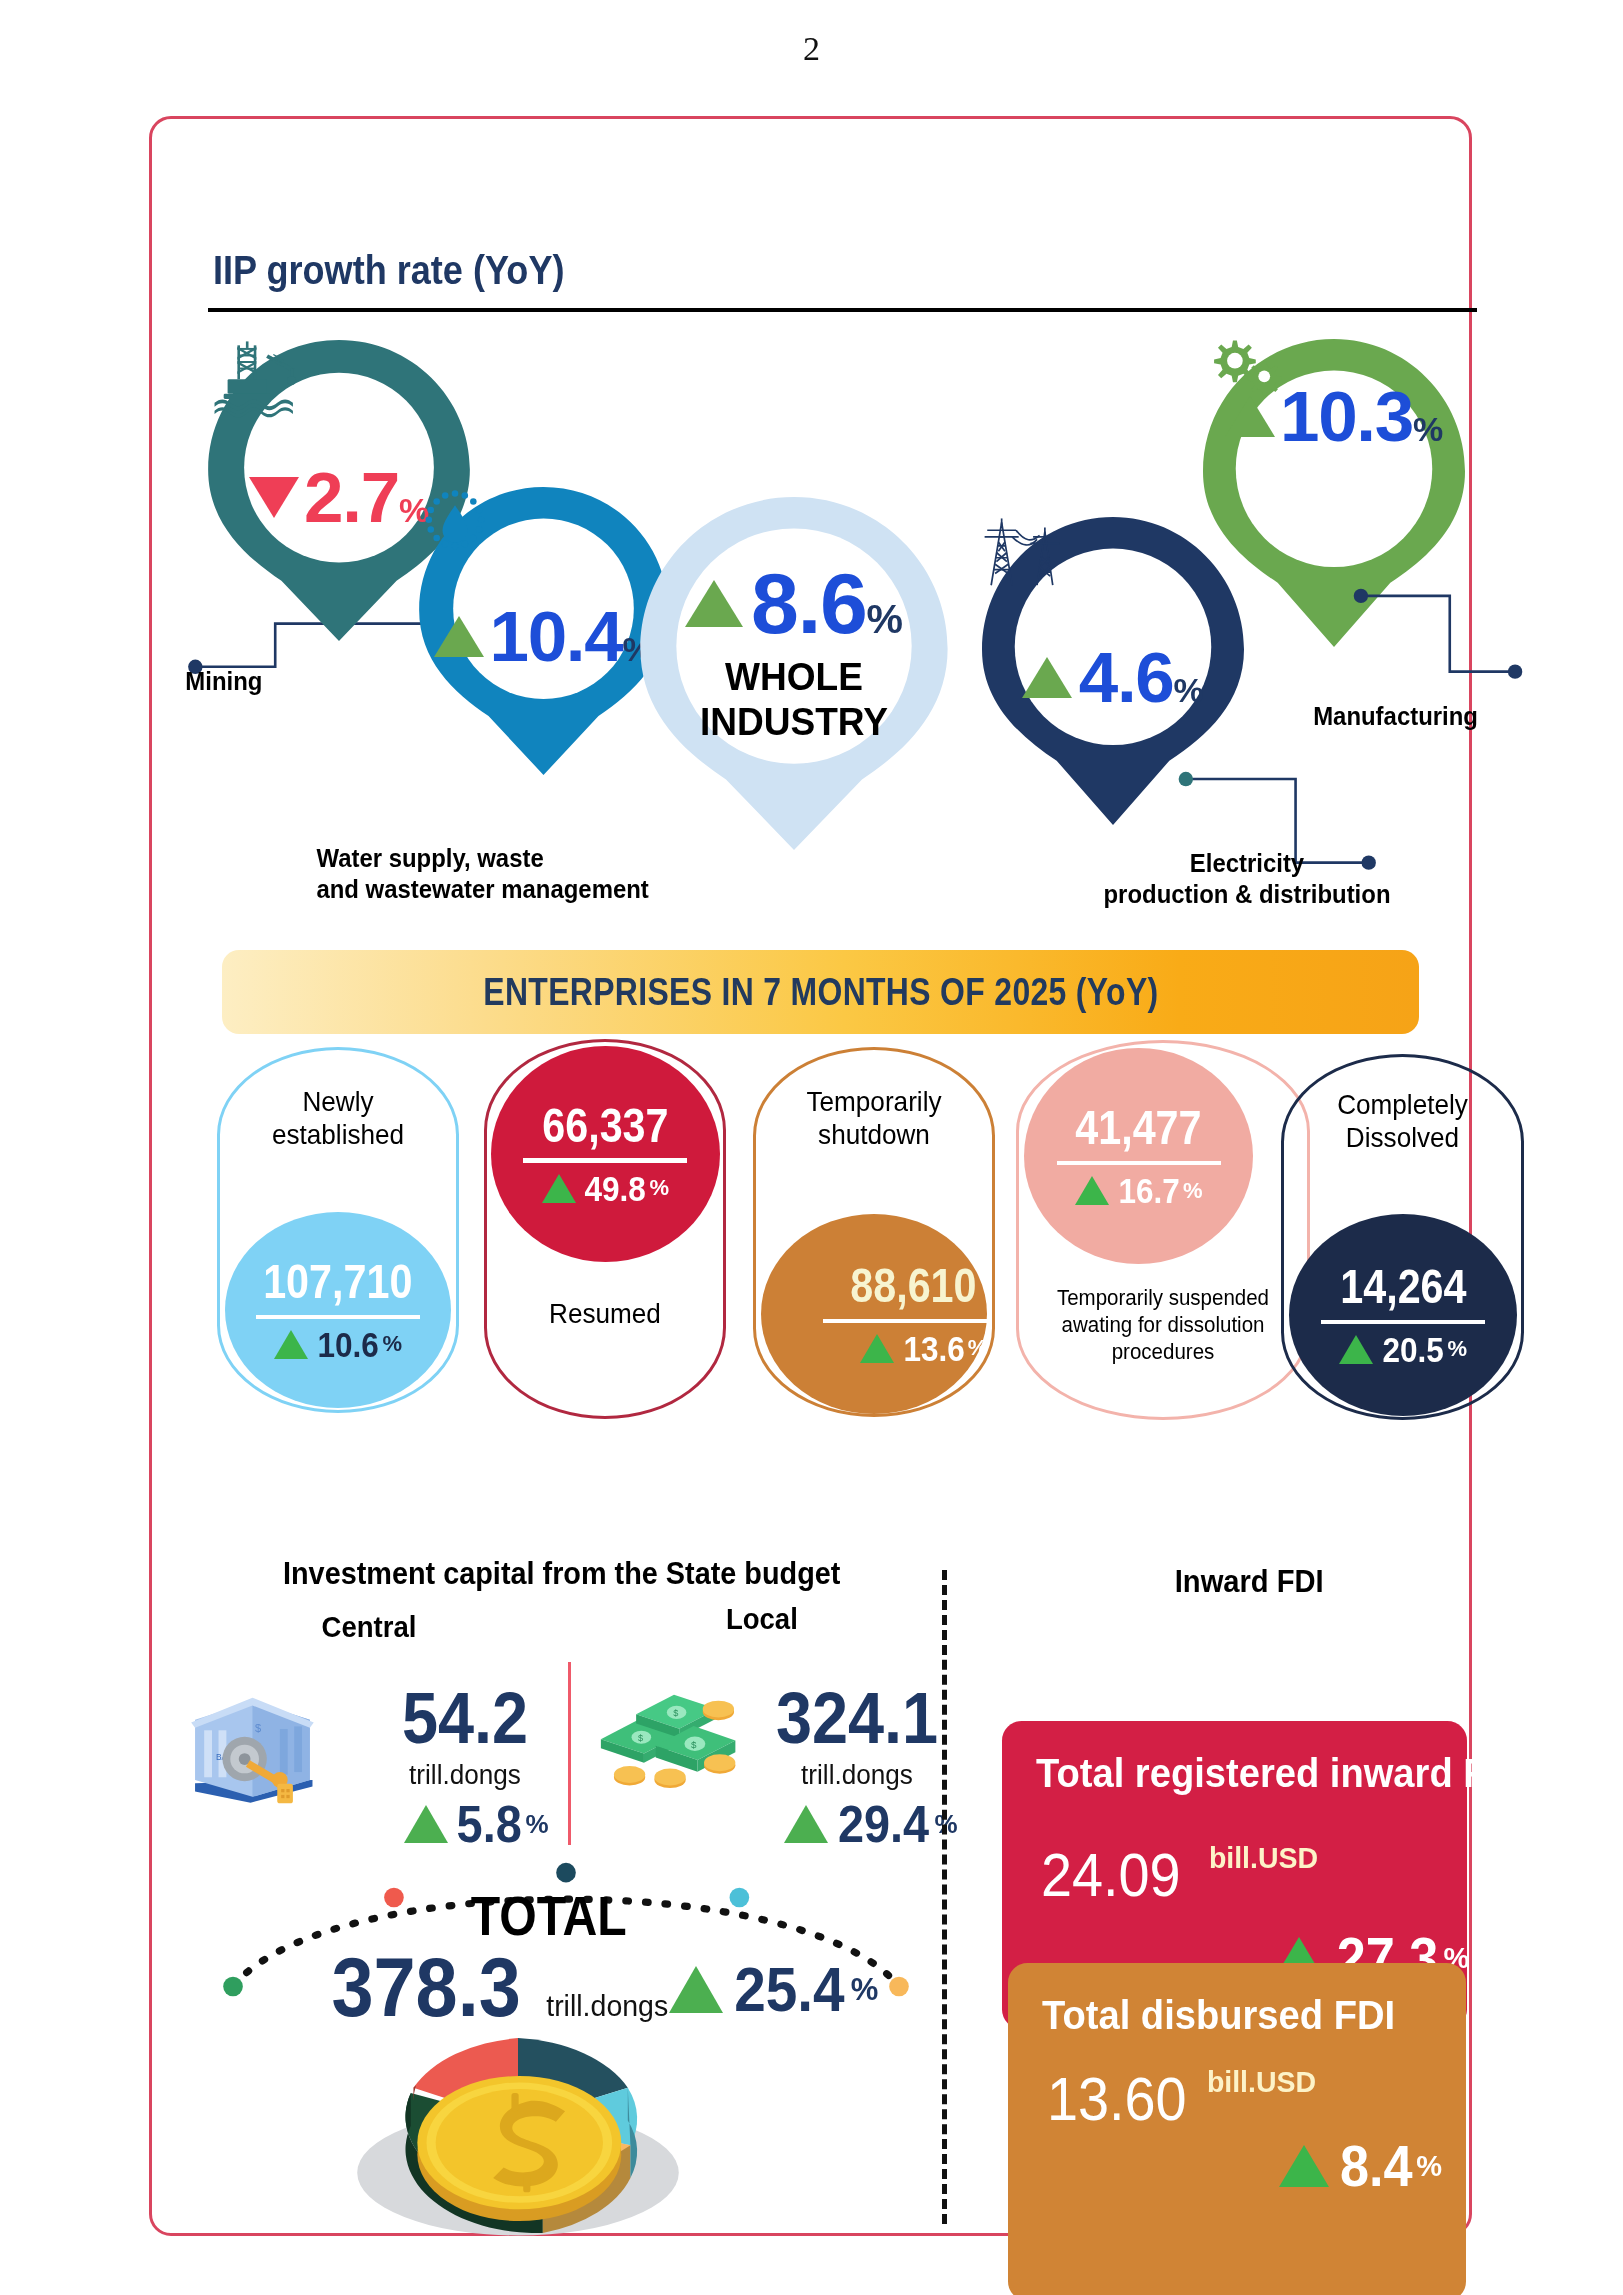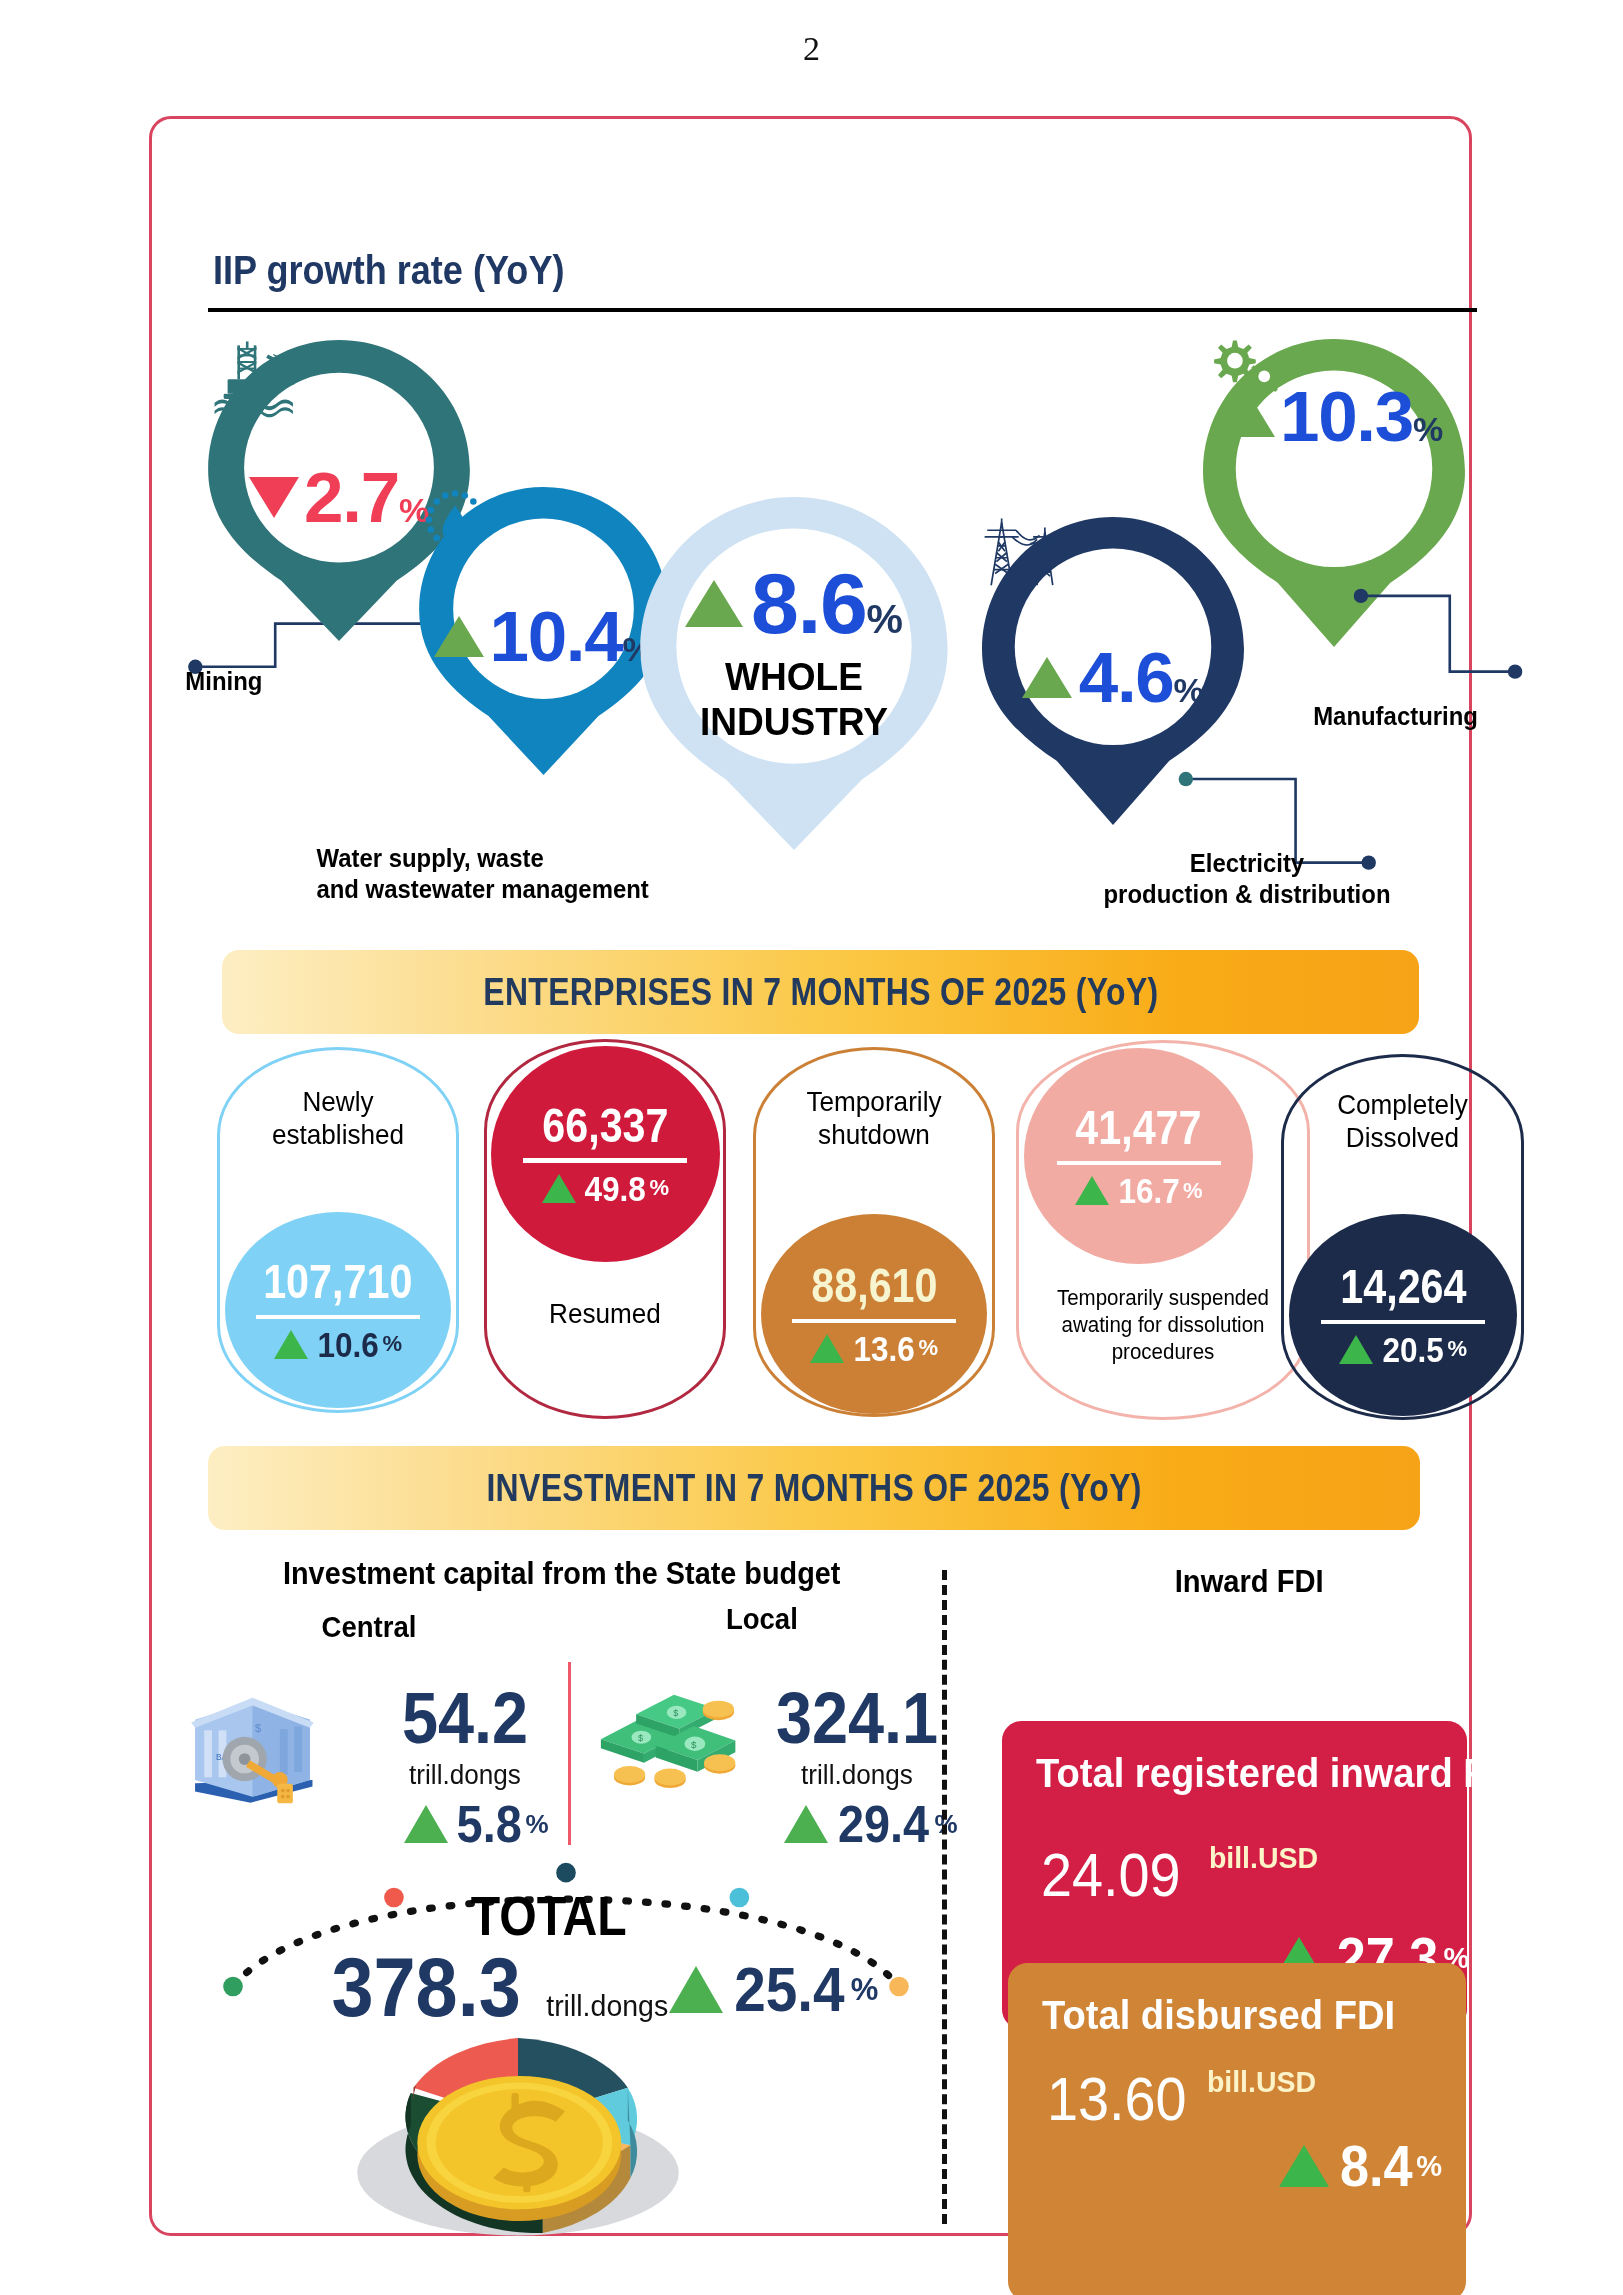--- a/index.html
+++ b/index.html
@@ -335,21 +335,21 @@
         <span class="tri-s"></span>
         <span class="v" style="color:#ffffff;">49.8</span>
         <span class="s" style="color:#ffffff;">%</span>
       </div>
     </div>
     <div class="cap-title" style="top:255px;">Resumed</div>
   </div>
 
   <div class="cap" style="left:753px;top:1047px;width:242px;height:370px;border:3.3px solid #cc8036;">
     <div class="cap-title" style="top:35px;">Temporarily<br>shutdown</div>
-    <div class="cap-inner" style="left:5.2px;top:164px;width:226px;height:200px;background:#cc8036;">
+    <div class="cap-inner" style="left:5.2px;top:164px;width:226px;height:200px;background:#cc8036;align-items:flex-end;">
       <div class="cap-num" style="color:#f7f4d0;">88,610</div>
       <div class="cap-rule" style="width:164px;background:#ffffff;"></div>
       <div class="cap-pct">
         <span class="tri-s"></span>
         <span class="v" style="color:#ffffff;">13.6</span>
         <span class="s" style="color:#ffffff;">%</span>
       </div>
     </div>
   </div>
 
@@ -372,23 +372,20 @@
       <div class="cap-num" style="color:#ffffff;">14,264</div>
       <div class="cap-rule" style="width:164px;background:#ffffff;"></div>
       <div class="cap-pct">
         <span class="tri-s"></span>
         <span class="v" style="color:#ffffff;">20.5</span>
         <span class="s" style="color:#ffffff;">%</span>
       </div>
     </div>
   </div>
 
-  <div class="banner" style="left:208px;top:1446px;width:1212px;">
-    <span>INVESTMENT IN 7 MONTHS OF 2025  (YoY)</span>
-  </div>
 
   <div class="inv-title" style="left:262px;top:1556px;">Investment capital from the State budget</div>
 
   <div class="inv-sub" style="left:319px;top:1611px;">Central</div>
   <div class="inv-sub" style="left:724px;top:1603px;">Local</div>
 
   <div class="vdiv" style="left:568px;top:1662px;height:183px;"></div>
 
   <span style="position:absolute;left:182px;top:1682px;">
     <svg width="137" height="124" viewBox="0 0 210 190">

